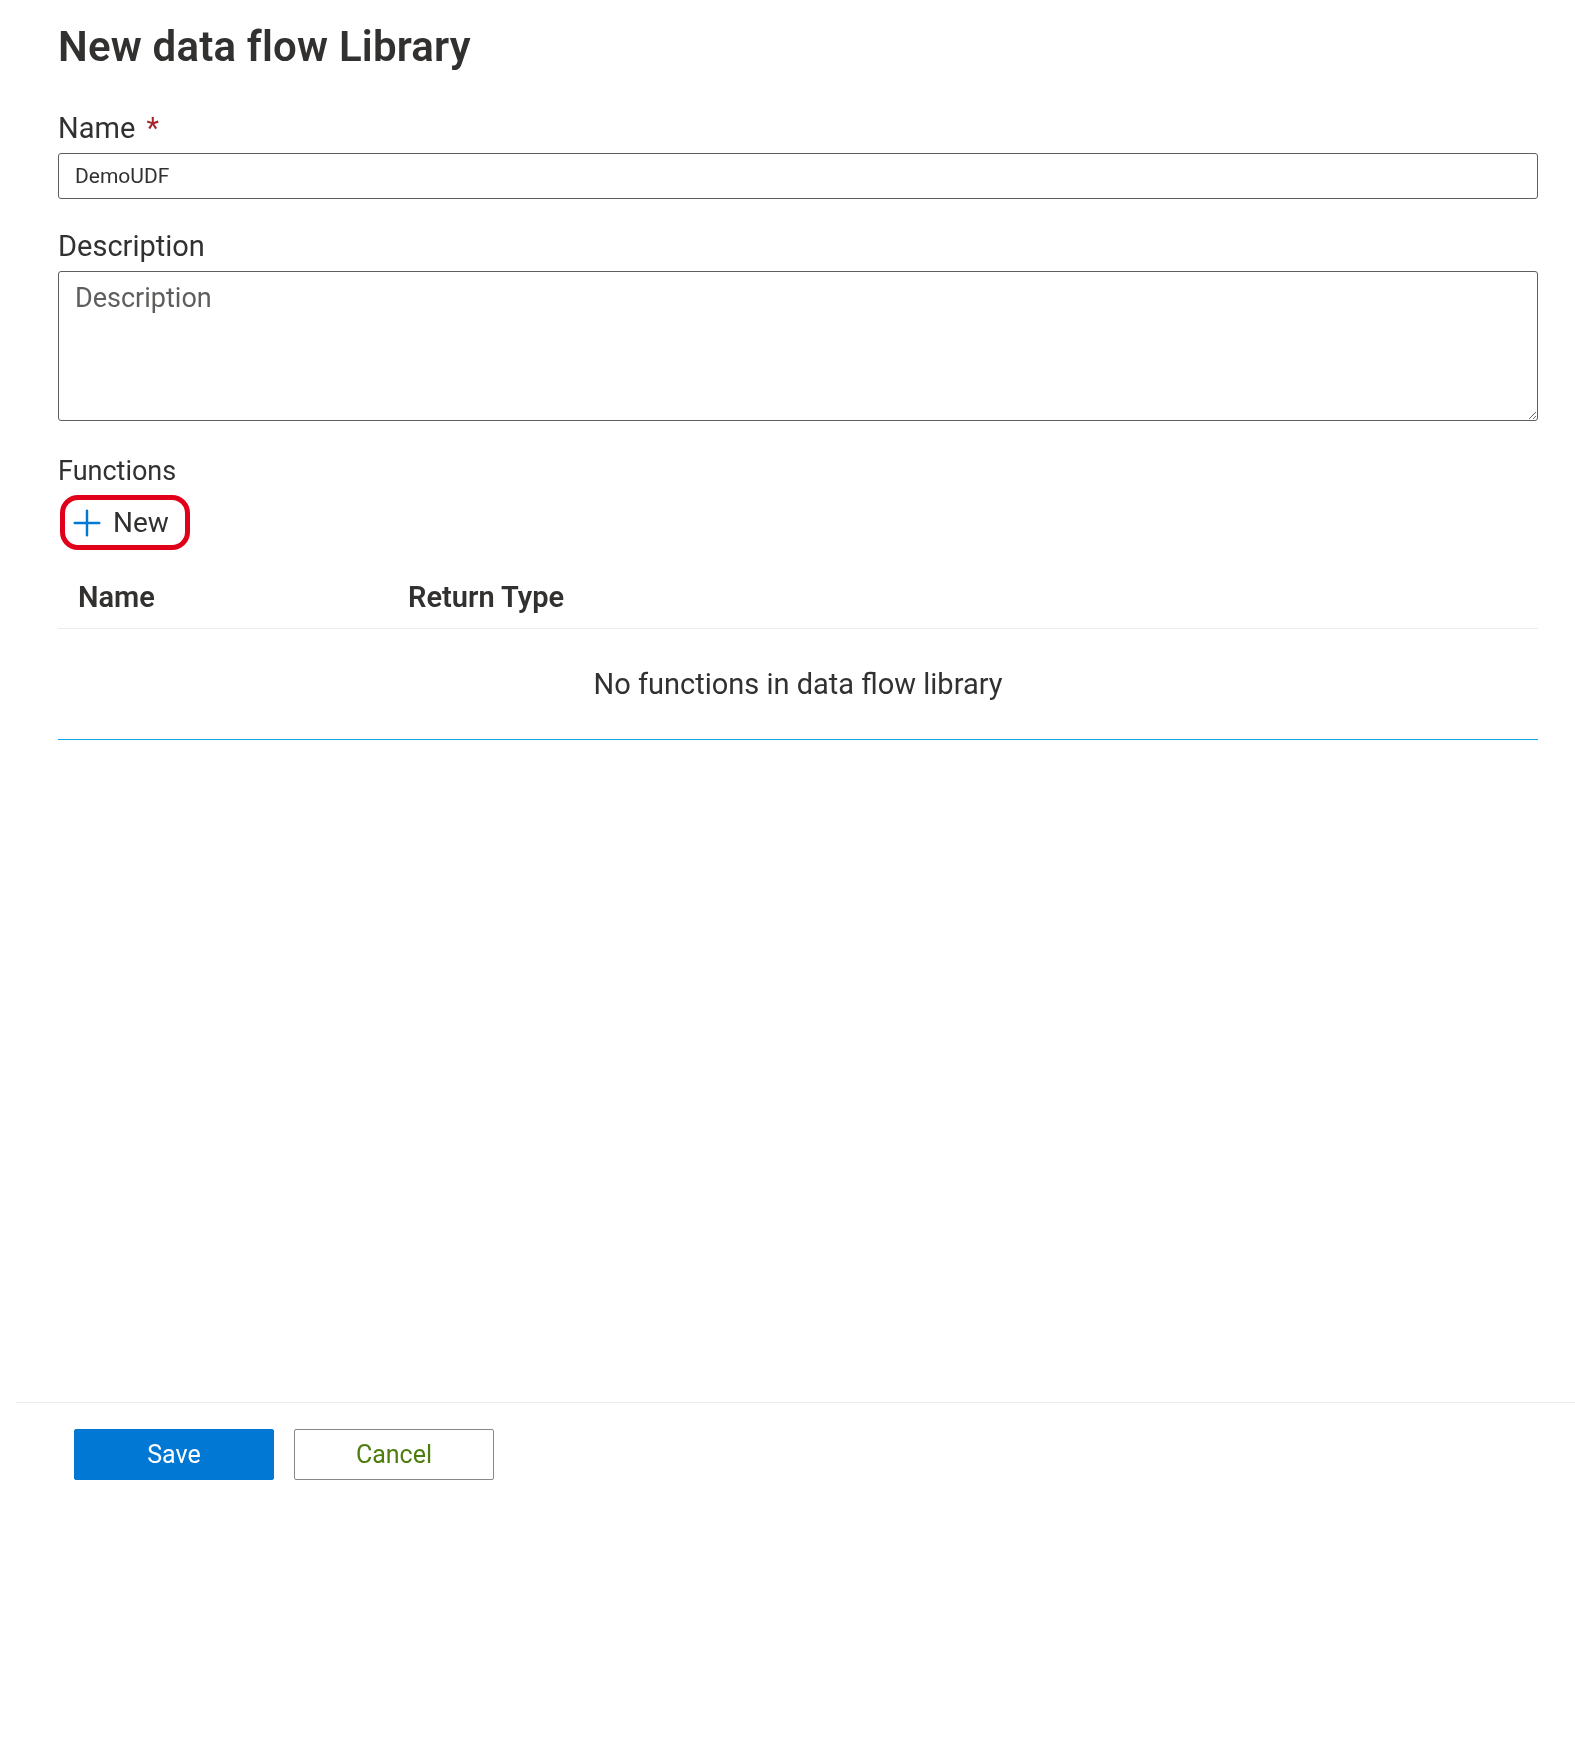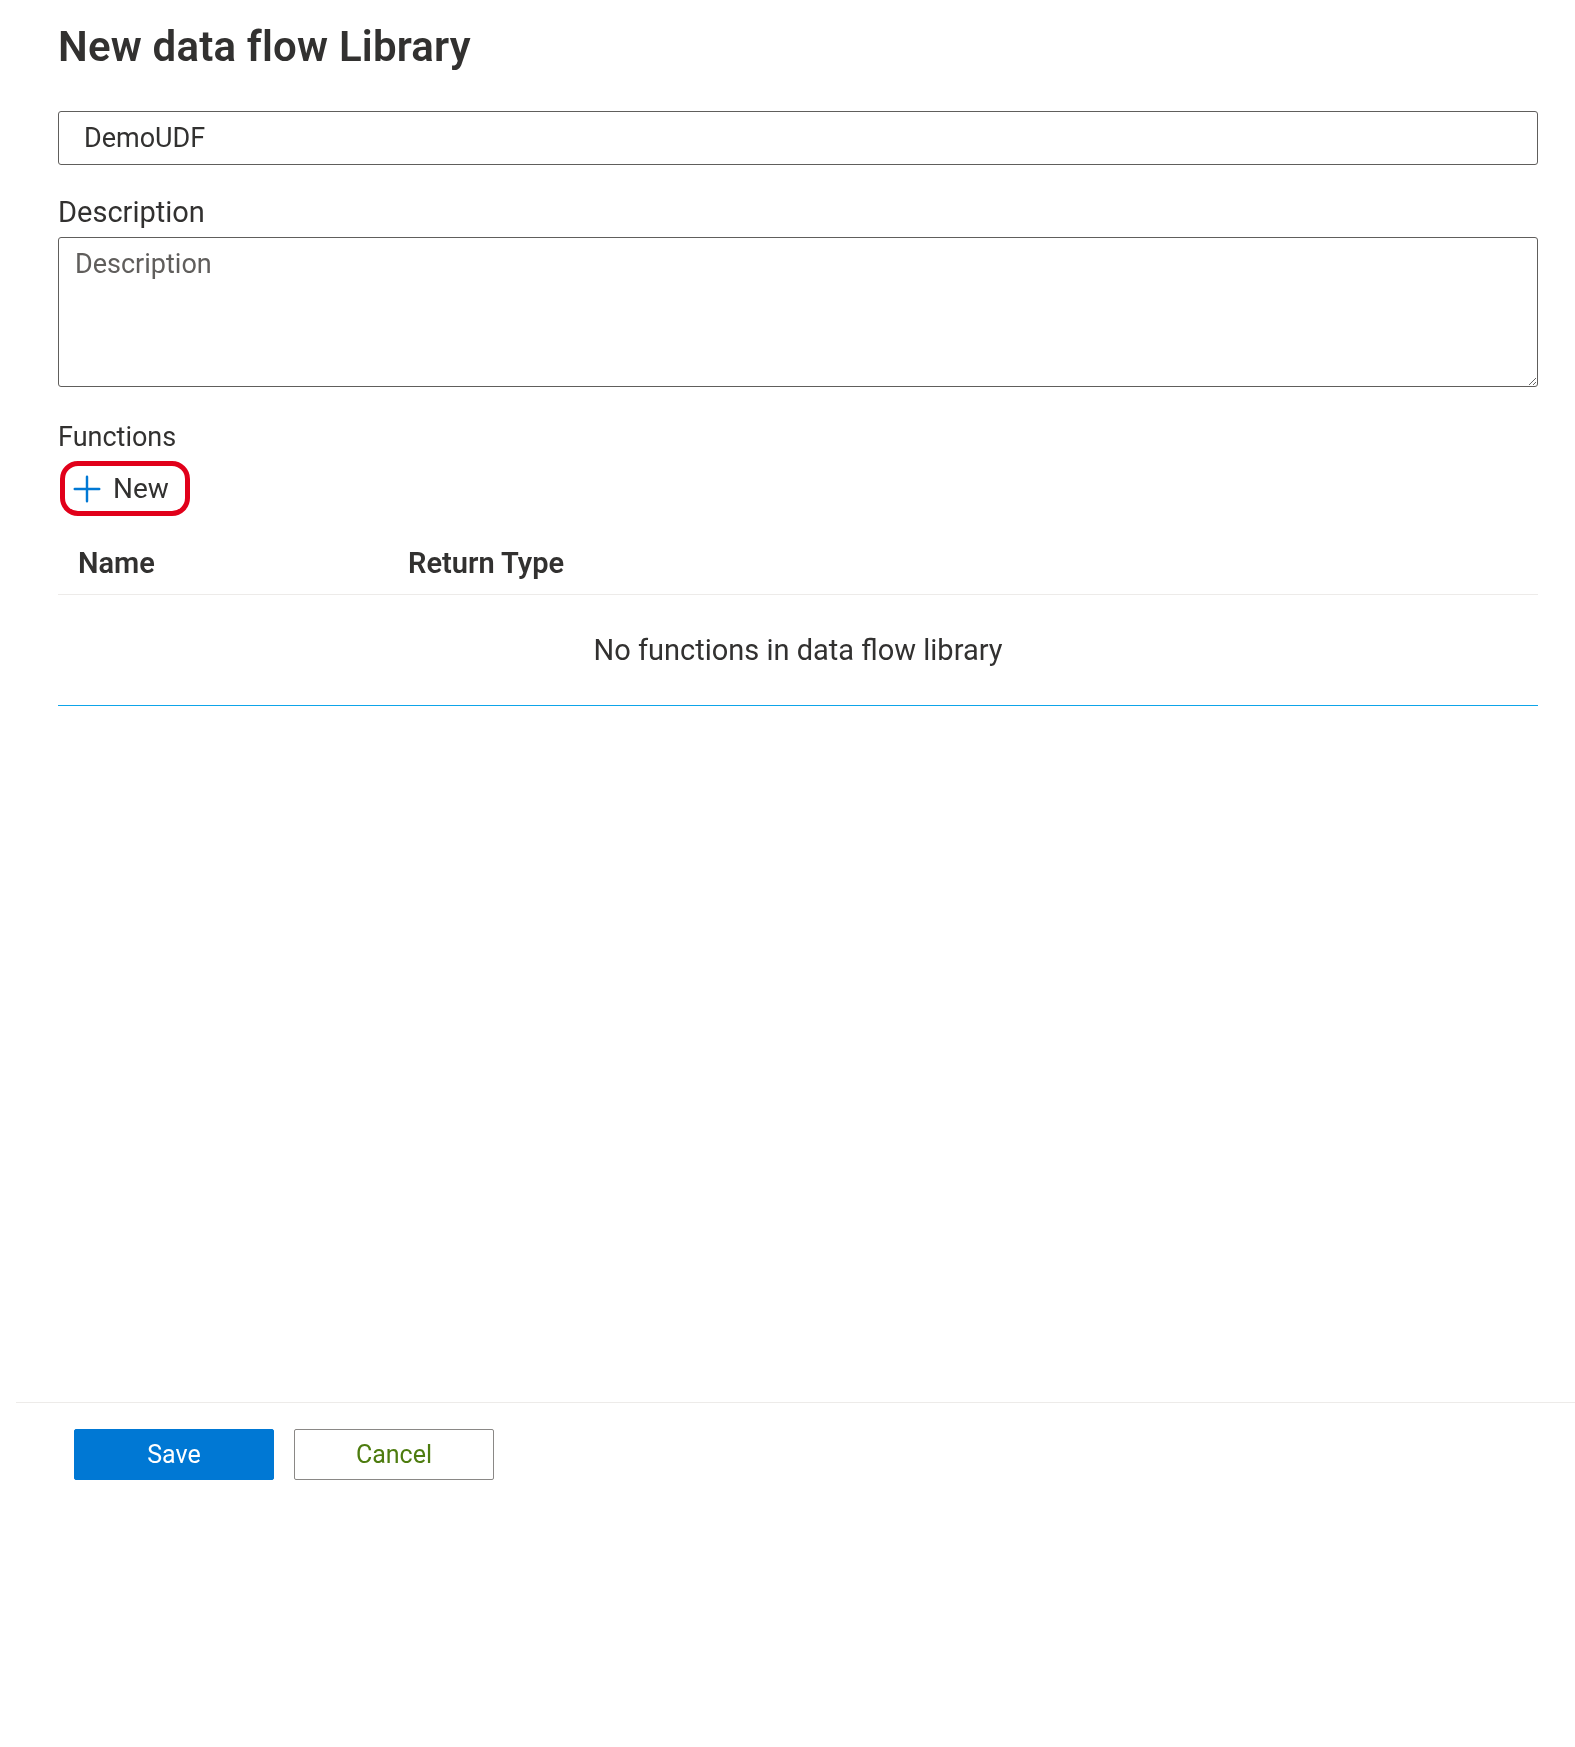--- a/index.html
+++ b/index.html
@@ -26,23 +26,23 @@
   .field-block { margin-bottom: 30px; }
   .field-label {
     font-size: 29px;
     font-weight: 400;
     margin-bottom: 8px;
     color: #323130;
   }
   .required { color: #a4262c; margin-left: 4px; }
   .text-input {
     width: 1480px;
-    font-size: 27px;
-    font-family: inherit;
-    padding: 10px 25px;
+    font-size: 21px;
+    font-family: inherit;
+    padding: 10px 16px;
     border: 1px solid #605e5c;
     border-radius: 3px;
     outline: none;
     color: #323130;
     background: #fff;
   }
   .text-input::placeholder { color: #605e5c; }
   .desc-area {
     width: 1480px;
     height: 150px;
@@ -147,20 +147,24 @@
 </style>
 </head>
 <body>
 
 <div class="page">
 
   <h1 class="page-title">New data flow Library</h1>
 
   
   <div class="field-block">
+    <div class="field-label">
+      <span>Name</span>
+      <span class="required">*</span>
+    </div>
     <input class="text-input" type="text" value="DemoUDF" style="">
   </div>
 
   
   <div class="field-block">
     <div class="field-label">Description</div>
     <textarea class="desc-area" placeholder="Description" style=""></textarea>
   </div>
 
   

